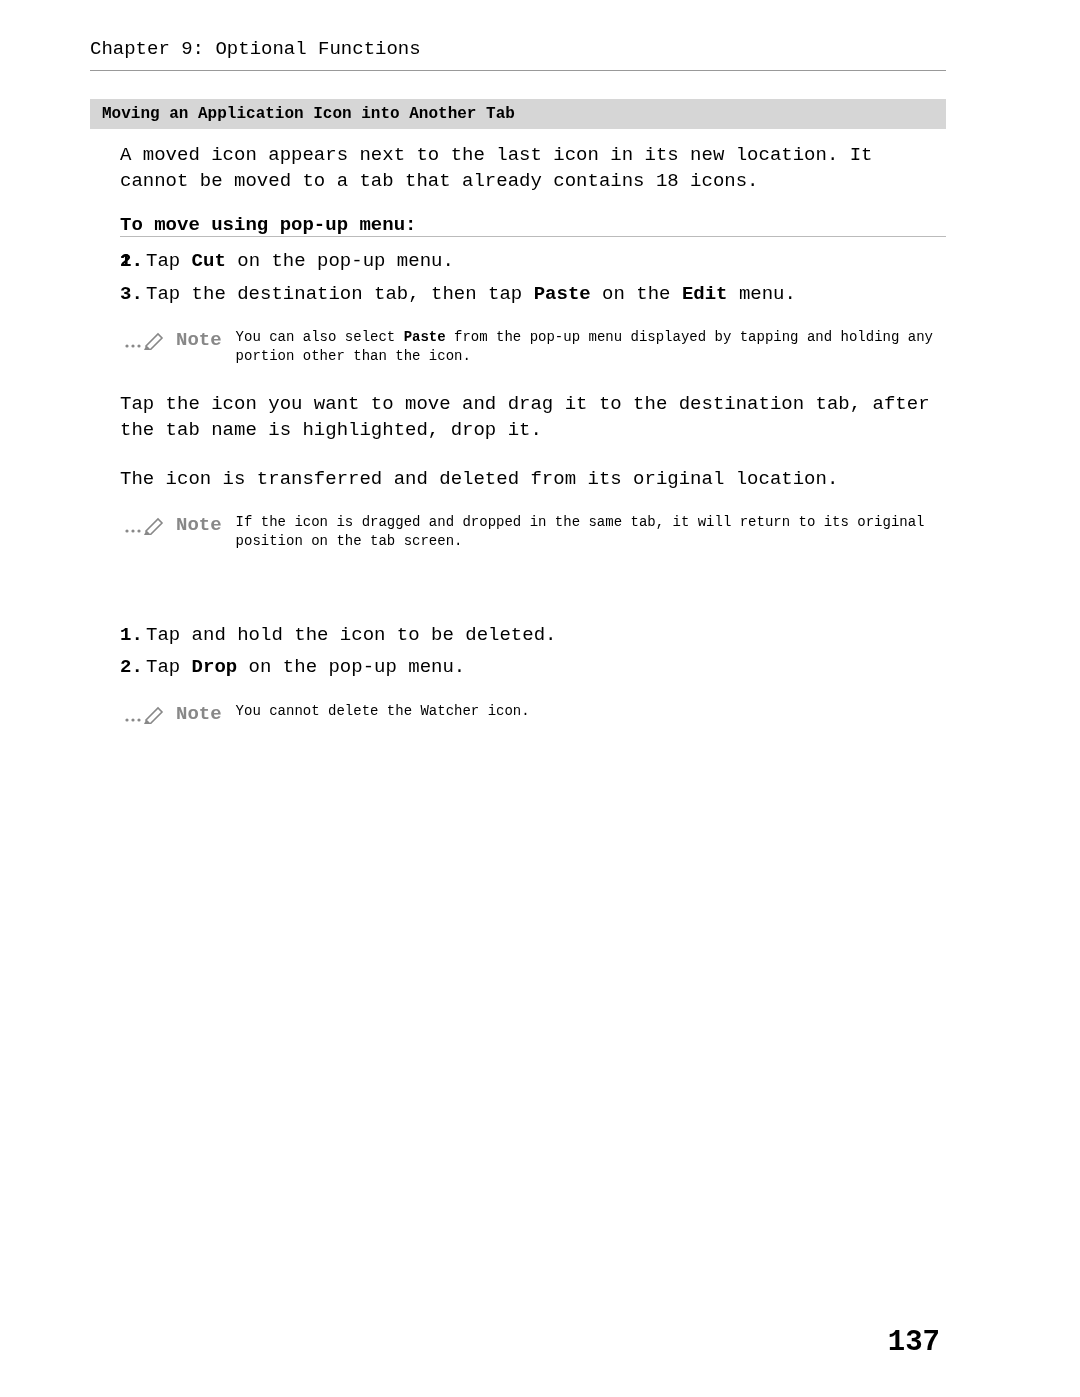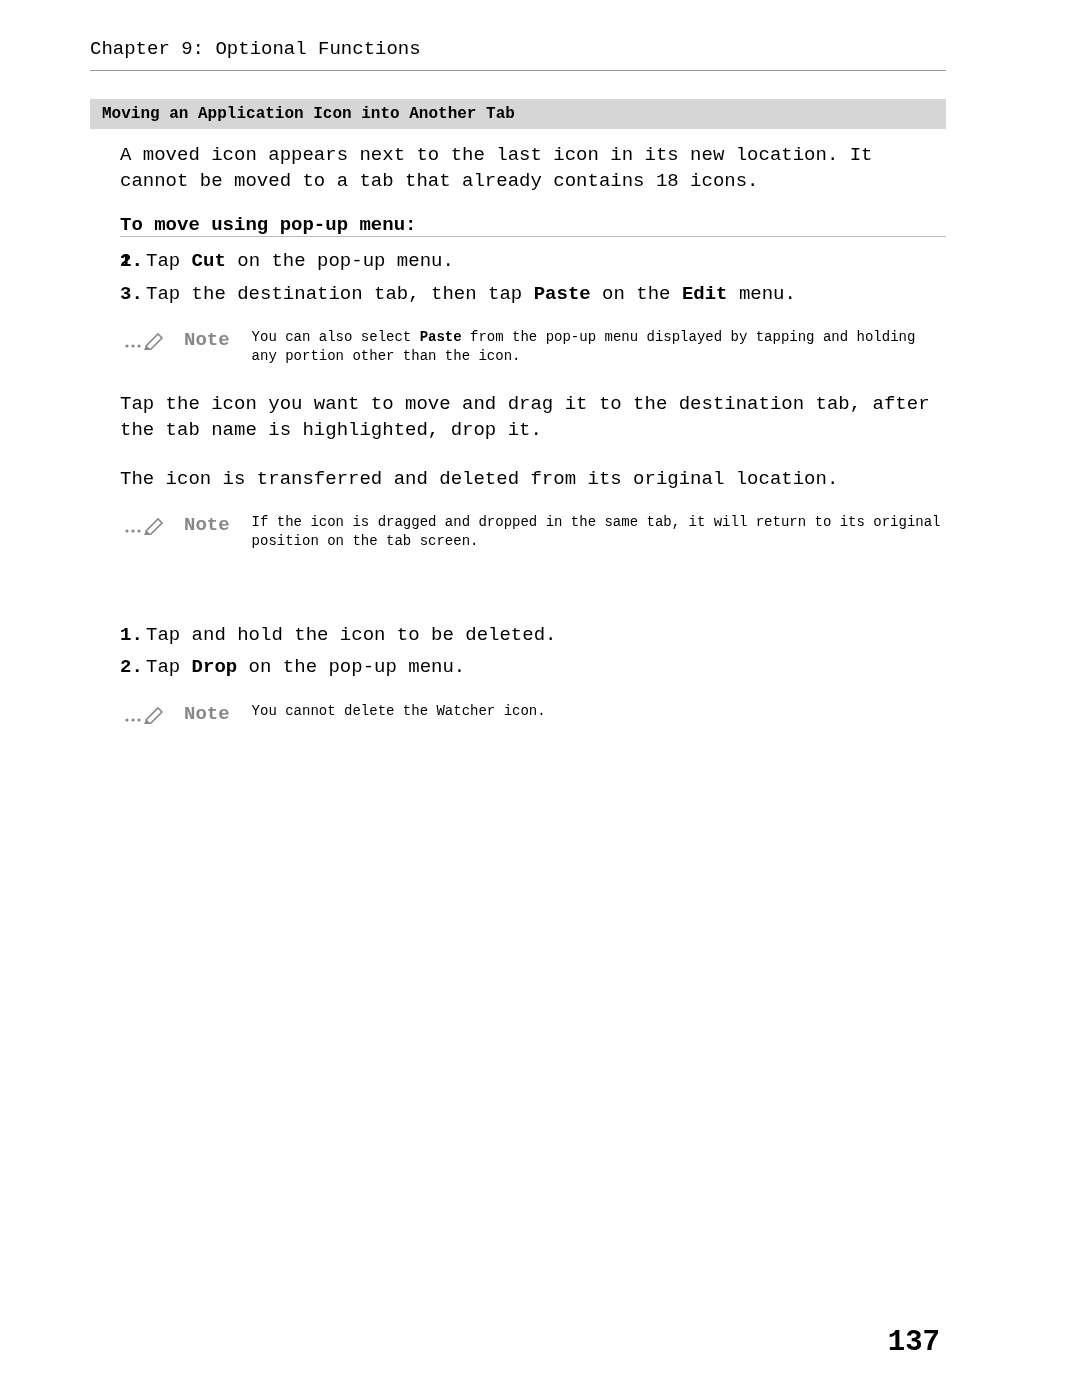--- a/index.html
+++ b/index.html
@@ -59,21 +59,21 @@
   }
   ol.steps > li .num {
     position: absolute;
     left: 0;
     font-weight: bold;
   }
   .note-row {
     display: flex;
     align-items: flex-start;
     margin: 14px 0 26px 0;
-    gap: 16px;
+    gap: 8px;
   }
   .note-icon-cell {
     flex: 0 0 48px;
     display: flex;
     align-items: center;
     justify-content: flex-end;
     height: 24px;
   }
   .note-icon-cell svg { display: block; }
   .note-label {

